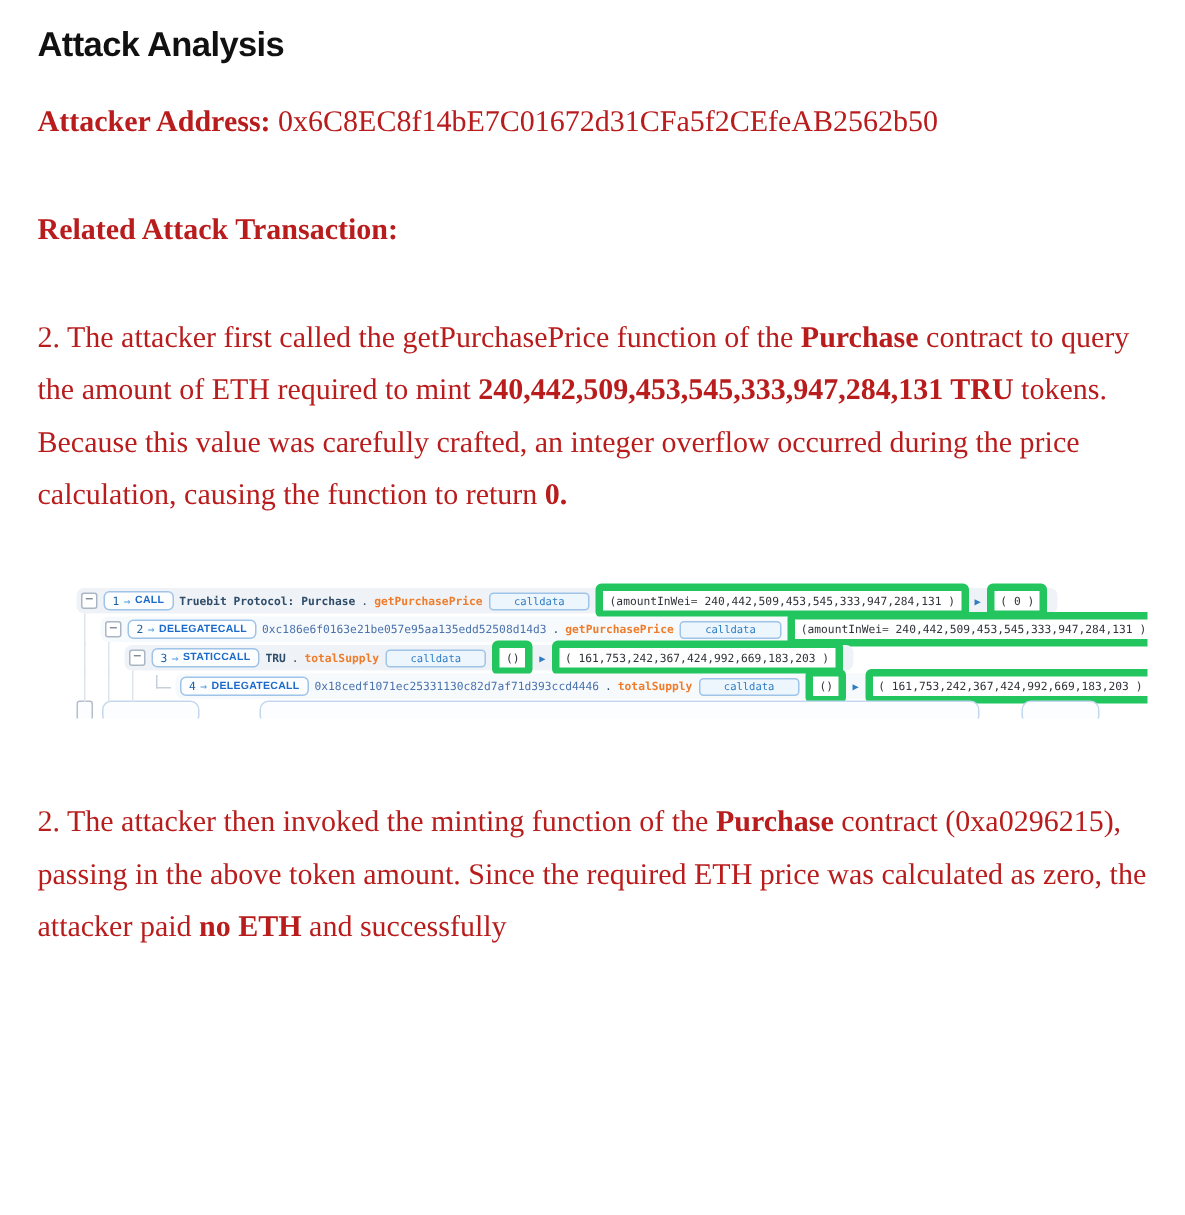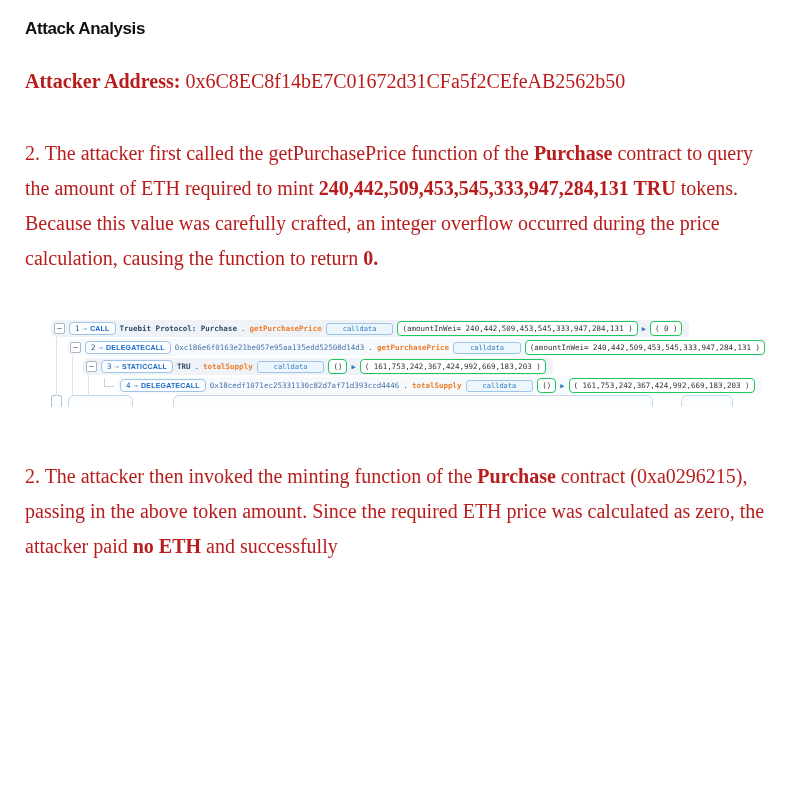--- a/index.html
+++ b/index.html
@@ -5,21 +5,21 @@
   html, body { margin: 0; padding: 0; background: #ffffff; }
   body {
     width: 790px; height: 810px; overflow: hidden;
     font-family: "Liberation Serif", "DejaVu Serif", serif;
     color: #1a1a1a;
   }
   .page { padding: 14px 25px 0 25px; width: 740px; }
 
   .doc-title {
     font-family: "Liberation Sans", "DejaVu Sans", sans-serif;
-    font-size: 17px; font-weight: 800; letter-spacing: -0.4px;
+    font-size: 23px; font-weight: 800; letter-spacing: -0.4px;
     color: #111; margin: 0 0 20px 0; line-height: 30px;
   }
   p.body-par {
     font-size: 20px; line-height: 35px; margin: 0 0 37px 0; color: #b91c1c;
   }
   p.body-par b { font-weight: 700; }
 
   
   .trace {
     margin: 4px 0 52px 0; height: 94px; overflow: hidden;
@@ -42,38 +42,39 @@
   .pill .idx { color: #1c5f9e; font-size: 7.5px; }
   .pill .arr { color: #55a0e4; font-size: 7.5px; }
   .pill .ctype { color: #1b6ac9; font-weight: bold; font-size: 7px; letter-spacing: 0.2px;
                  font-family: "Liberation Sans", sans-serif; }
   .callee { color: #2f4c68; font-weight: bold; }
   .callee.addr { color: #4a72ad; font-weight: normal; text-align: center; }
   .dot { color: #2f4c68; }
   .method { color: #ee7c2b; font-weight: bold; }
   .tag { border: 1px solid #9fc4e8; color: #2e7cc3; background: #eef6fd; border-radius: 3px;
          font-size: 7px; padding: 1px 16px; flex: none; }
-  .pbox, .rbox { border: 1px solid #22c55e; background: #fff; border-radius: 4px; padding: 0 4px;
+  .pbox, .rbox { border: 5px solid #22c55e; background: #fff; border-radius: 4px; padding: 0 4px;
                  height: 13px; line-height: 13px; }
   .play { color: #2e7cc3; font-size: 7px; }
   
   .trow.partial { align-items: flex-start; height: 20px; }
   .outline-box { border: 1px solid #c3d7ee; background: #fcfdff; border-radius: 6px; height: 16px; box-sizing: border-box; }
   .ob-collapse { width: 11px; border-radius: 2px; border-color: #b4bfcb; }
   .ob-pill   { width: 65px; margin-left: 6px; }
   .ob-long   { width: 480px; margin-left: 40px; }
   .ob-small  { width: 52px; margin-left: 28px; }
 </style>
 </head>
 <body>
 
 <div class="page">
   <h1 class="doc-title">Attack Analysis</h1>
 
   <p class="body-par"><b>Attacker Address: </b><span>0x6C8EC8f14bE7C01672d31CFa5f2CEfeAB2562b50</span></p>
+  <p class="body-par"><b>Related Attack Transaction:</b></p>
   <p class="body-par"><span>2. The attacker first called the getPurchasePrice function of the </span><b>Purchase</b><span> contract to query the amount of ETH required to mint </span><b>240,442,509,453,545,333,947,284,131 TRU</b><span> tokens. Because this value was carefully crafted, an integer overflow occurred during the price calculation, causing the function to return </span><b>0.</b></p>
 
   <div class="trace" id="trace">
       <div class="trow">
         <div class="rowbox">
           <span class="collapse">−</span>
           <span class="pill">
             <span class="idx">1</span>
             <span class="arr">→</span>
             <span class="ctype">CALL</span>

